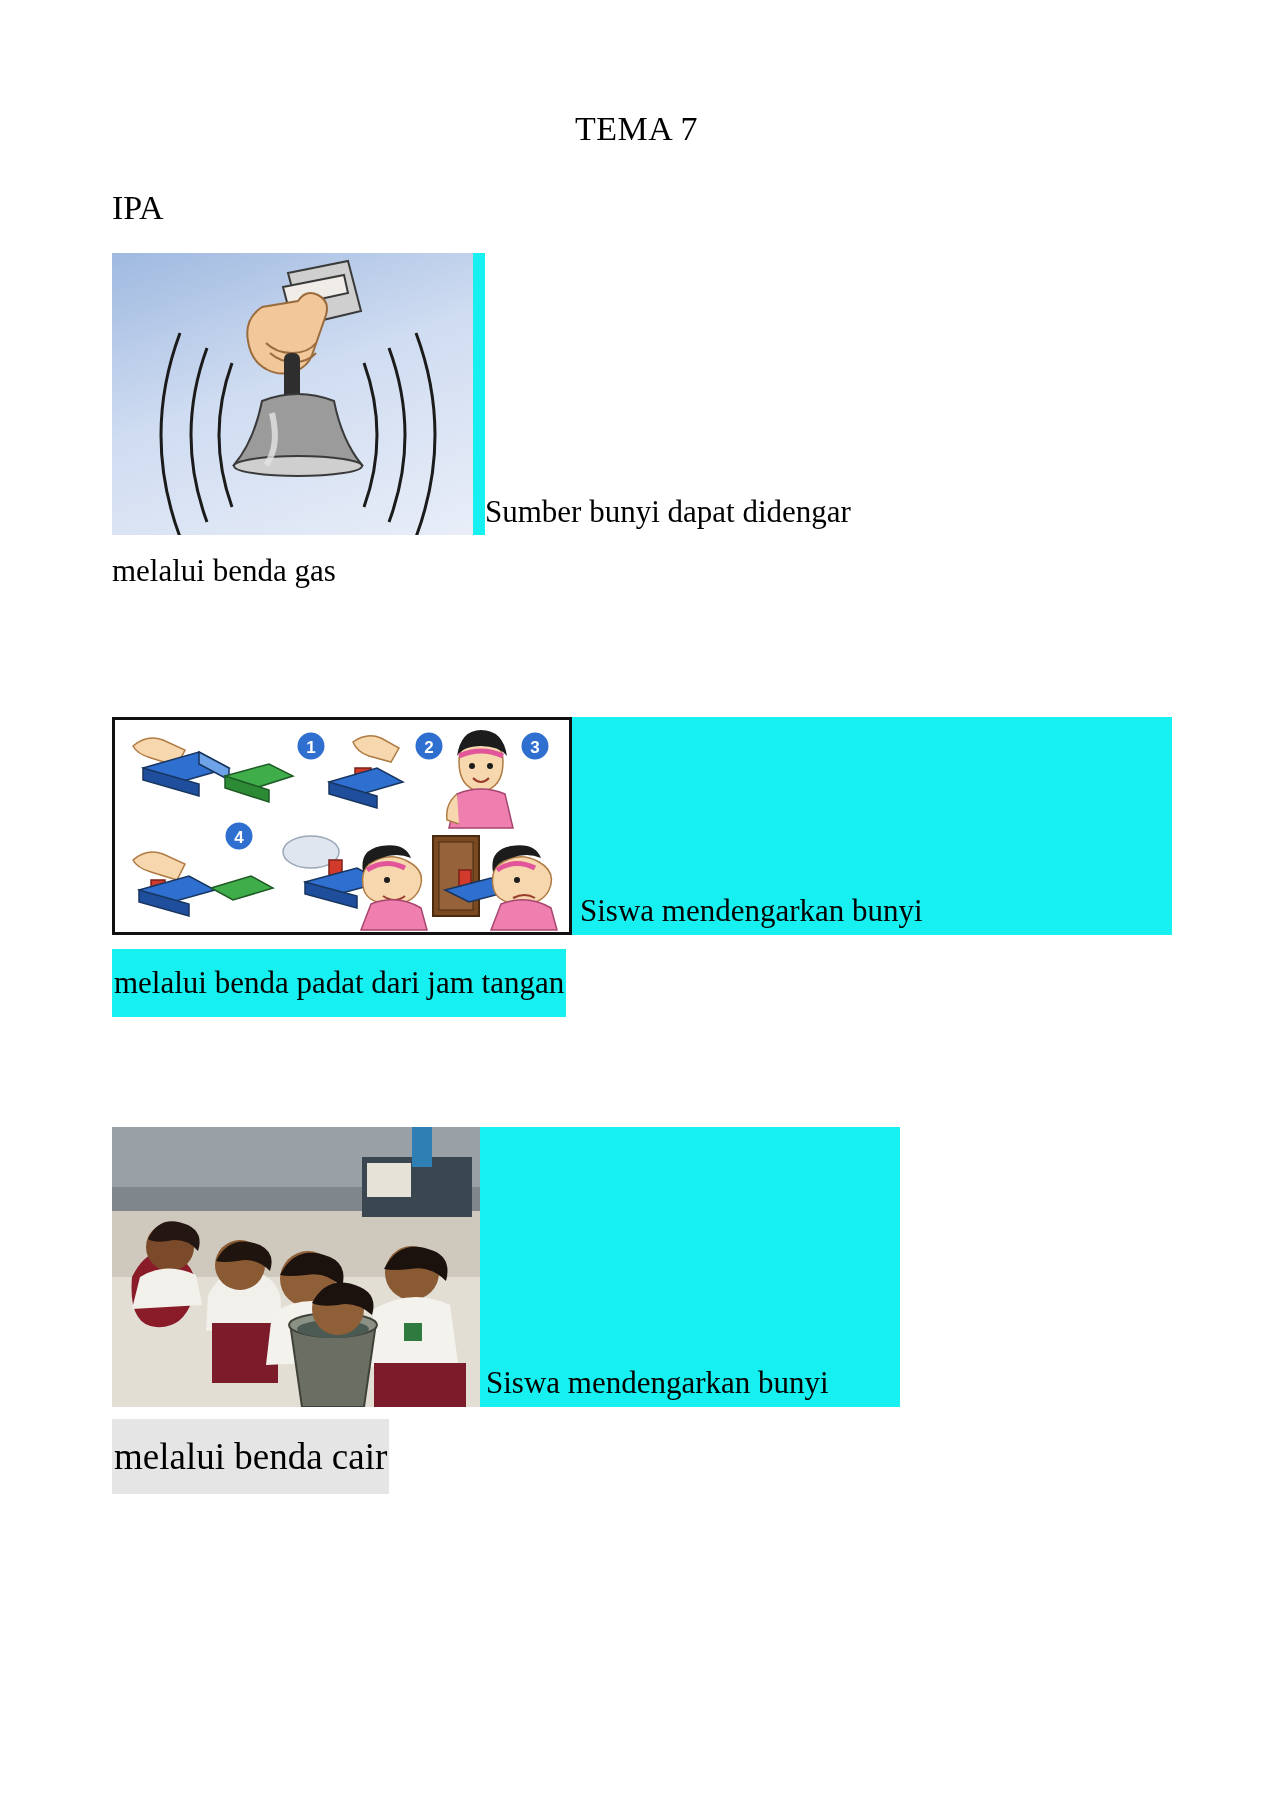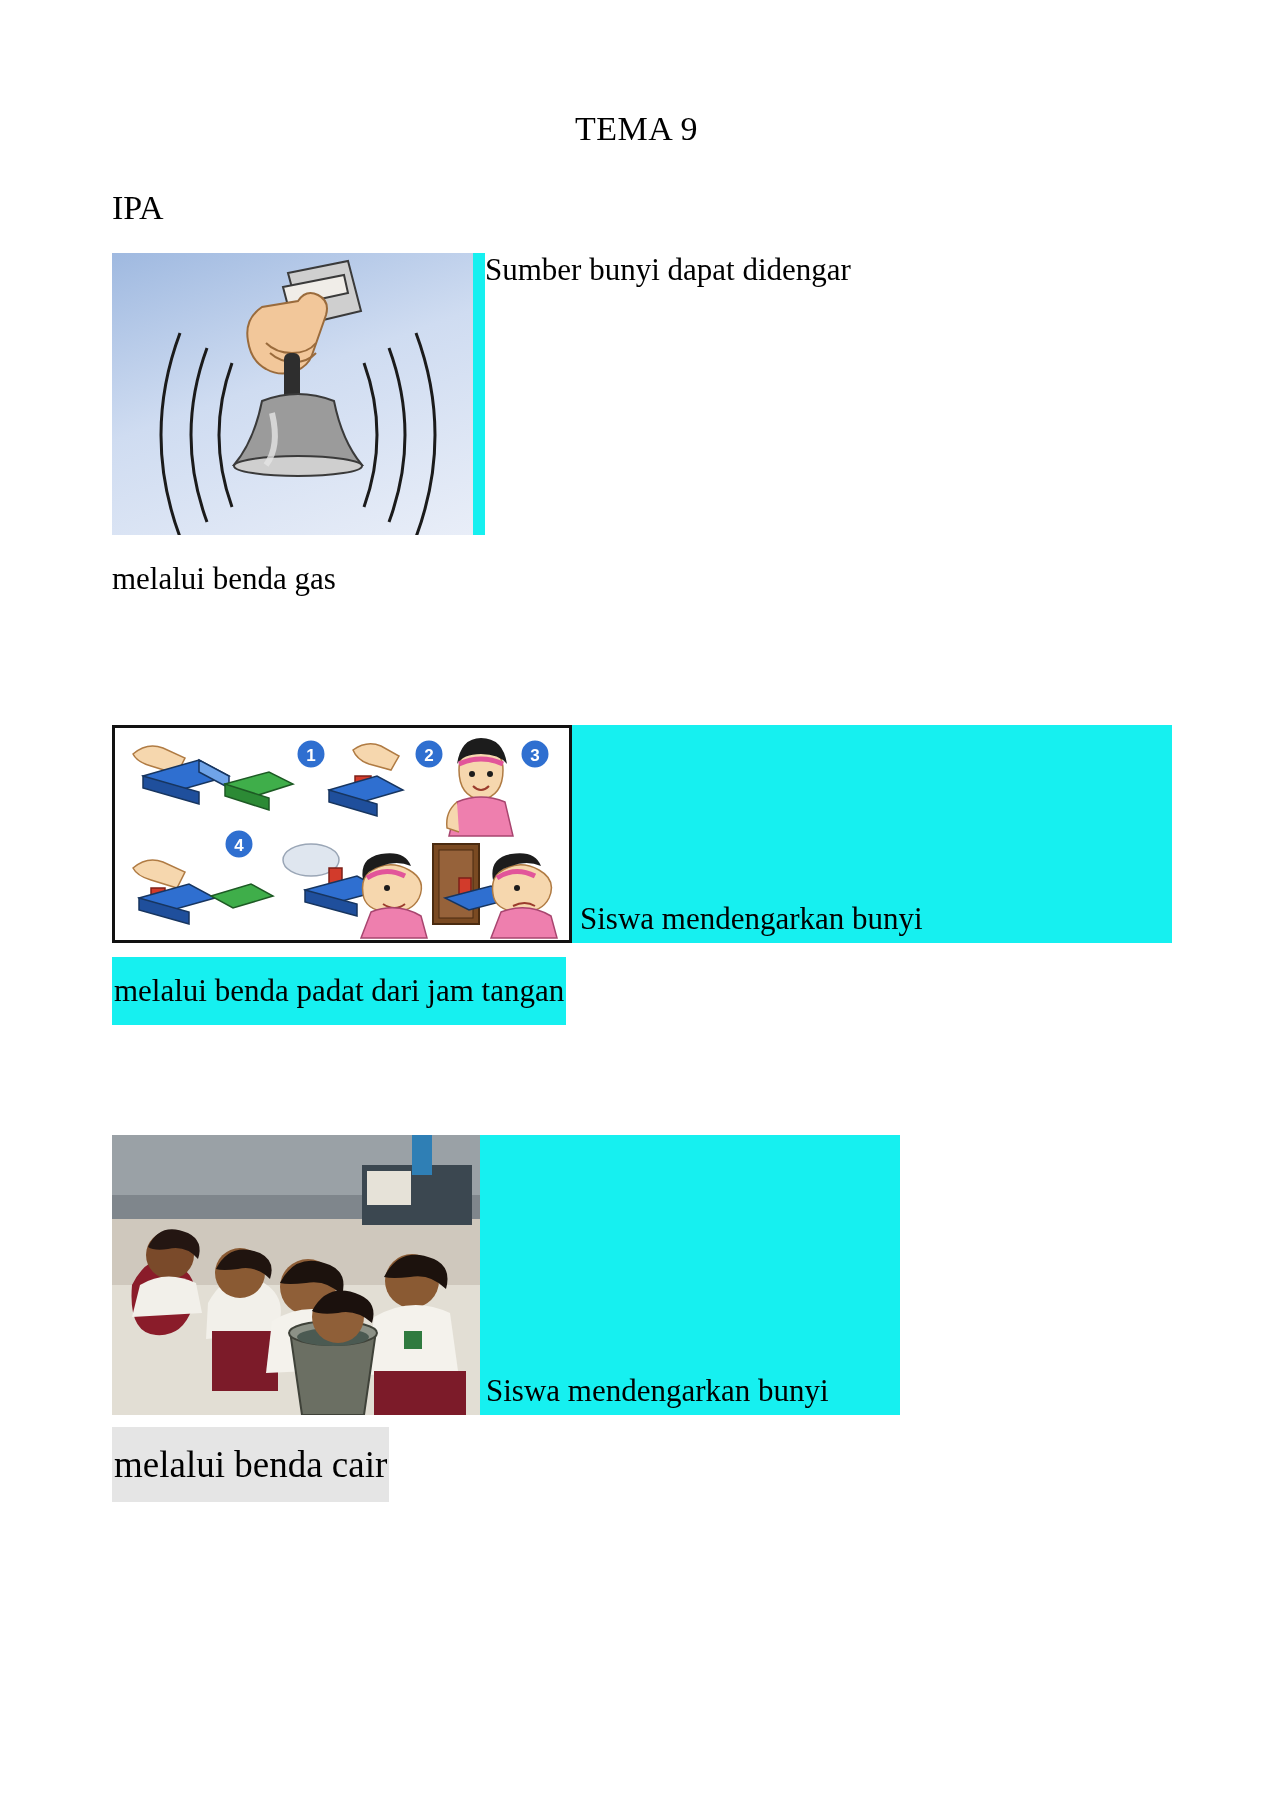--- a/index.html
+++ b/index.html
@@ -38,21 +38,21 @@
 
   
   .fig1-wrap {
     margin-top: 26px;
     margin-left: 112px;
     width: 1100px;
     position: relative;
   }
   .fig1-row {
     display: flex;
-    align-items: flex-start;
+    align-items: flex-end;
   }
   .bell-img {
     width: 373px;
     height: 282px;
     background: linear-gradient(160deg, #9fb9e0 0%, #cfdcf1 45%, #e9eef8 100%);
     position: relative;
     overflow: hidden;
     flex: 0 0 auto;
   }
   .bell-img .hl-edge {
@@ -62,21 +62,21 @@
     background: #16f0f0;
   }
   .cap1 {
     font-size: 31px;
     line-height: 1.1;
     padding-bottom: 6px;
     white-space: nowrap;
   }
   .cap1-second {
     font-size: 31px;
-    margin-top: 26px;
+    margin-top: 18px;
     margin-left: 0;
   }
 
   
   svg.bell-svg { position: absolute; left: 0; top: 0; }
 
   
   .fig2-wrap {
     margin-top: 128px;
     margin-left: 112px;
@@ -148,21 +148,21 @@
     font-size: 37px;
     margin-top: 12px;
     padding: 16px 2px;
   }
 </style>
 </head>
 <body>
 
 <div class="page">
 
-  <div class="title-line title-1">TEMA 9</div>
+  <div class="title-line title-1">TEMA 7</div>
 
   <div class="subject">IPA</div>
 
   <div class="fig1-wrap">
     <div class="fig1-row">
       <div class="bell-img">
         <svg class="bell-svg" width="373" height="282" viewBox="0 0 373 282" xmlns="http://www.w3.org/2000/svg">
 
           <g fill="none" stroke="#1b1b1b" stroke-width="3">
             <path d="M120 110 q-26 72 0 144"></path>

